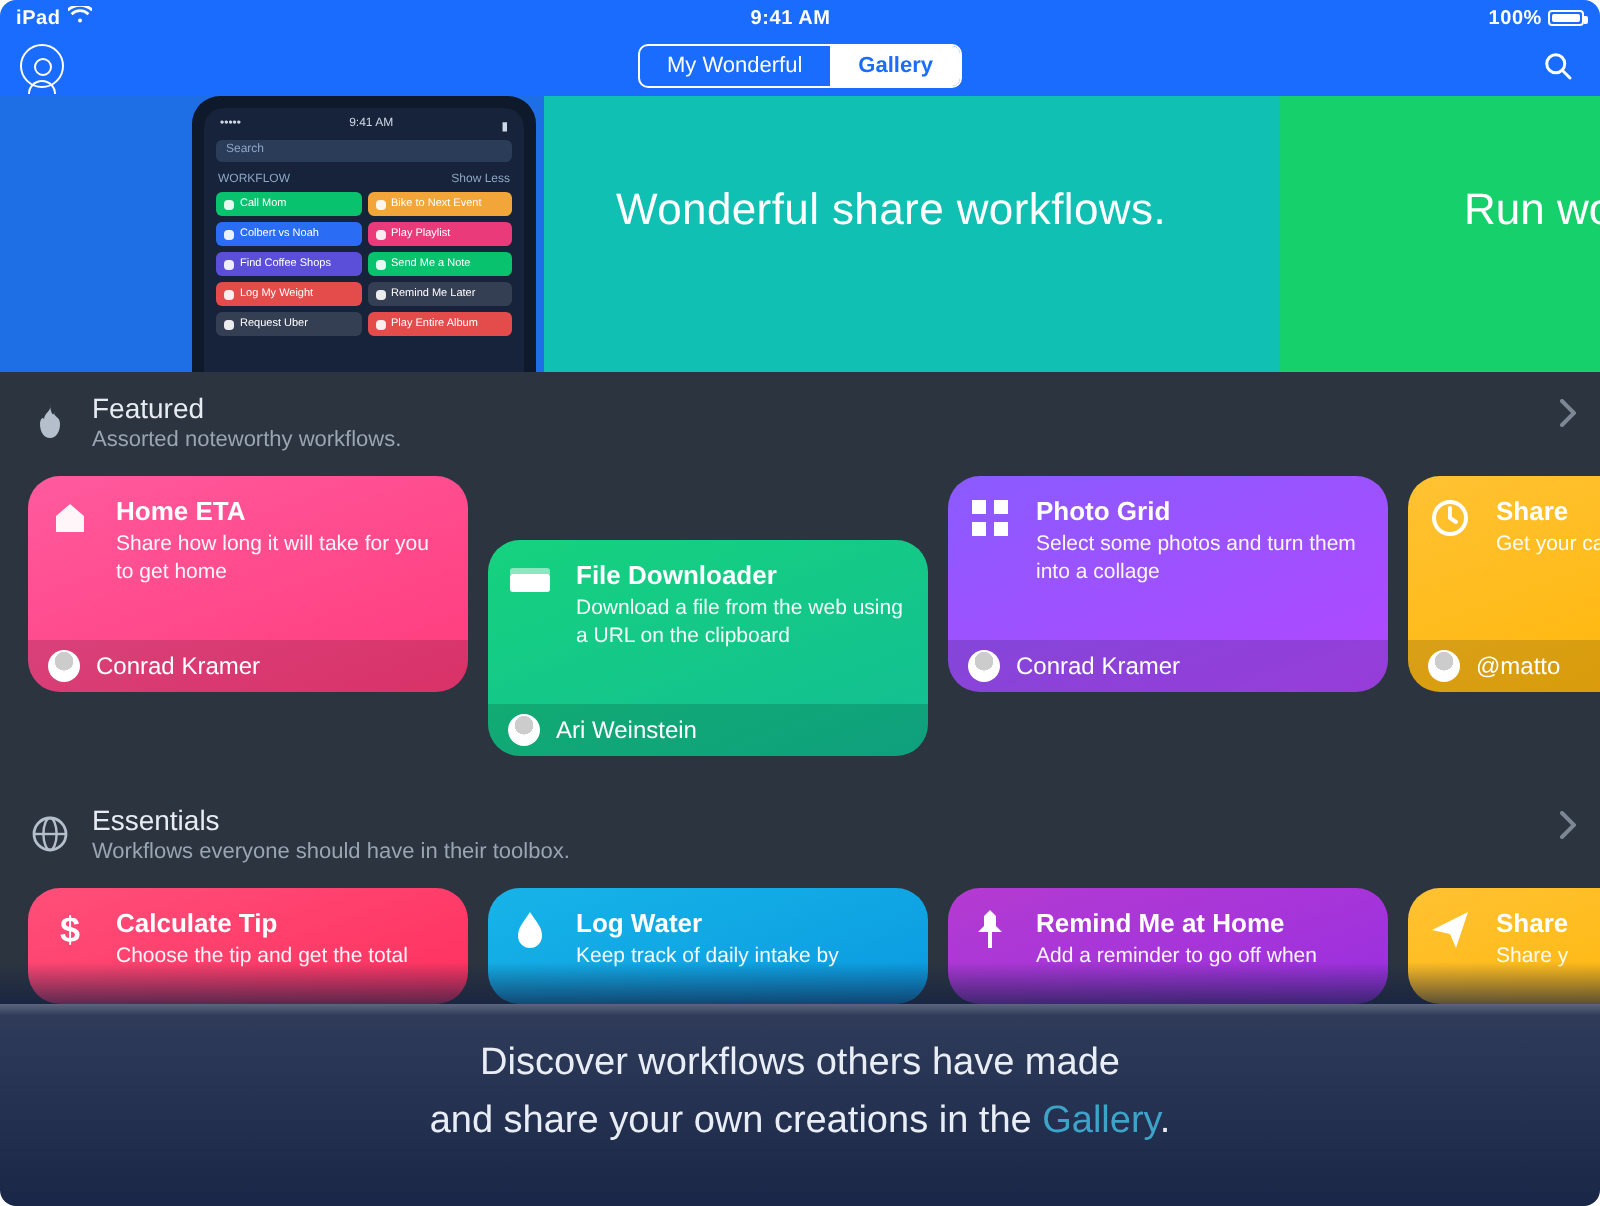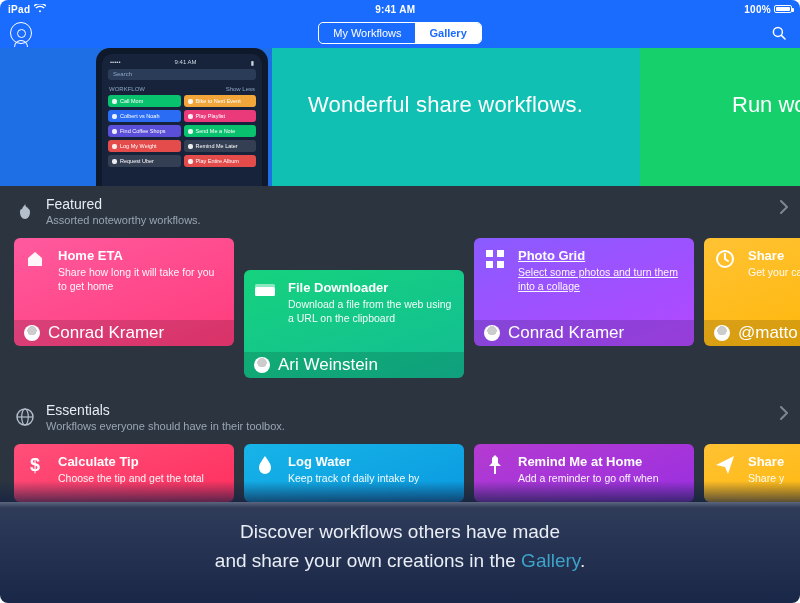--- a/index.html
+++ b/index.html
@@ -43,31 +43,31 @@
   
   .dark { background:#2c3440; }
   .section-head{ display:flex; align-items:center; padding:10px 14px 6px; color:#e7ecf2; position:relative; }
   .section-head .sh-icon{ width:22px; height:22px; margin-right:10px; color:#a9b3bf; display:flex; align-items:center; justify-content:center;}
   .section-head .sh-text .t{ font-size:14px; font-weight:500; }
   .section-head .sh-text .s{ font-size:11px; color:#9aa5b1; margin-top:2px;}
   .section-head .chev{ position:absolute; right:12px; top:50%; transform:translateY(-50%); color:#7d8793;}
   .cards{ display:flex; gap:10px; padding:6px 0 14px 14px; }
   .cards.short{ padding-bottom:0; }
 
-  .card{ width:220px; height:108px; border-radius:6px; color:#fff; position:relative; padding:10px 12px 0; overflow:hidden; flex:0 0 auto; }
+  .card{ width:220px; height:108px; border-radius:16px; color:#fff; position:relative; padding:10px 12px 0; overflow:hidden; flex:0 0 auto; }
   .card.mini{ height:58px; }
   .card .c-ico{ width:22px; height:22px; position:absolute; left:10px; top:10px; display:flex; align-items:center; justify-content:center;}
   .card .c-body{ margin-left:32px; }
   .card .c-title{ font-size:13px; font-weight:600; margin-bottom:2px;}
   .card .c-sub{ font-size:10.5px; line-height:1.35; opacity:.95;}
-  .card .c-foot{ position:absolute; left:0; right:0; bottom:0; height:26px; background:rgba(0,0,0,.15); display:flex; align-items:center; gap:8px; padding:0 10px; font-size:17px;}
+  .card .c-foot{ position:absolute; left:0; right:0; bottom:0; height:26px; background:rgba(0,0,0,.15); display:flex; align-items:center; gap:8px; padding:0 10px; font-size:12px;}
   .avatar{ width:16px; height:16px; border-radius:50%; background:#eee; display:inline-block; background:radial-gradient(circle at 50% 35%, #ccc 0 35%, #fff 36% 100%);}
   .g-pink{background:linear-gradient(160deg,#ff5a9e,#ff3b7b);} 
   .g-green{background:linear-gradient(160deg,#16d27e,#12bd94);margin-top:32px;} 
-  .g-purple{background:linear-gradient(160deg,#8a5bff,#b347ff);text-decoration:underline;} 
+  .g-purple{background:linear-gradient(160deg,#8a5bff,#b347ff);} 
   .g-yellow{background:linear-gradient(160deg,#ffc233,#ffb400);} 
   .g-redpink{background:linear-gradient(160deg,#ff4f7a,#ff2f5e);} 
   .g-magenta{background:linear-gradient(160deg,#b43bd1,#9a2fe0);} 
   .g-cyan{background:linear-gradient(160deg,#17b4e8,#0a9ae0);} 
   .g-amber{background:linear-gradient(160deg,#ffc233,#ffb400);} 
 
   
   .footer{ position:absolute; left:0; right:0; bottom:0; height:122px; background:linear-gradient(180deg, rgba(18,32,66,0) 0%, rgba(18,32,66,.88) 22%, rgba(16,30,64,.96) 100%); color:#e9eef6; display:flex; align-items:flex-end; justify-content:center; text-align:center; padding-bottom:28px; font-size:19px; line-height:1.5; font-weight:300;}
   .footer .hl{ color:#3da3c9; }
 </style>
@@ -93,21 +93,21 @@
               <span class="battery-fill"></span>
             </span>
       </span>
     </span>
   </div>
   <div class="nav-row">
     <div class="nav-left">
       <div class="profile-icon"></div>
     </div>
     <div class="seg">
-      <button>My Workflows</button>
+      <button>My Wonderful</button>
       <button class="active">Gallery</button>
     </div>
     <div class="nav-right">
       <span class="search-icon">
         <svg viewBox="0 0 24 24" fill="none">
               <circle cx="10.5" cy="10.5" r="6" stroke="#fff" stroke-width="2"></circle>
               <line x1="15.2" y1="15.2" x2="20" y2="20" stroke="#fff" stroke-width="2" stroke-linecap="round"></line>
             </svg>
       </span>
     </div>

